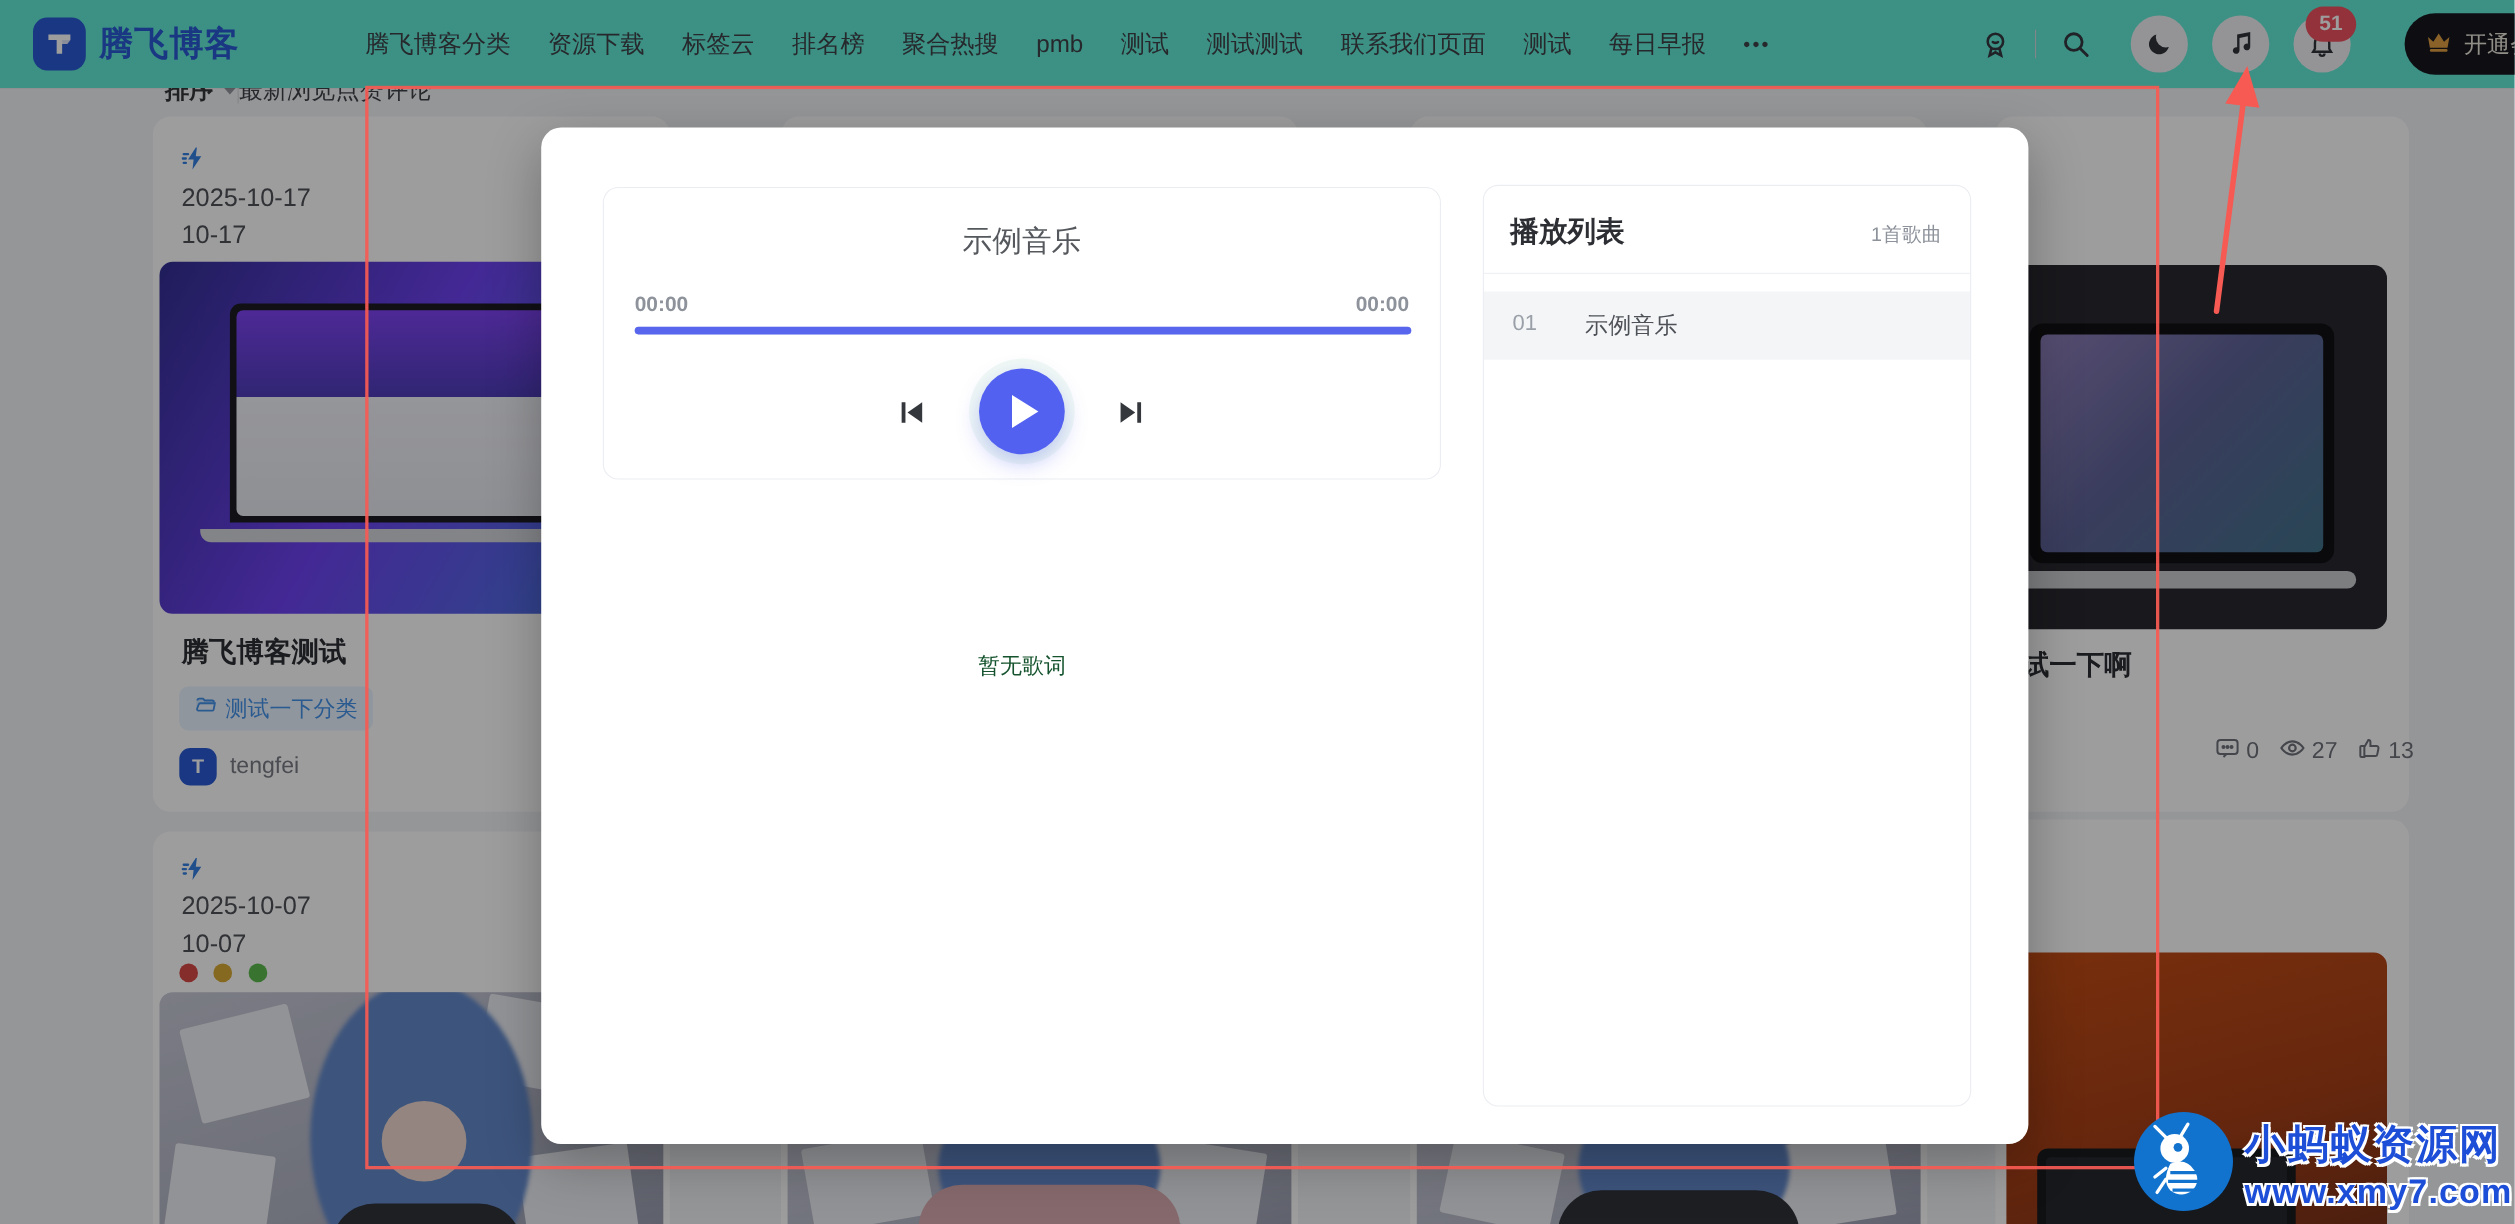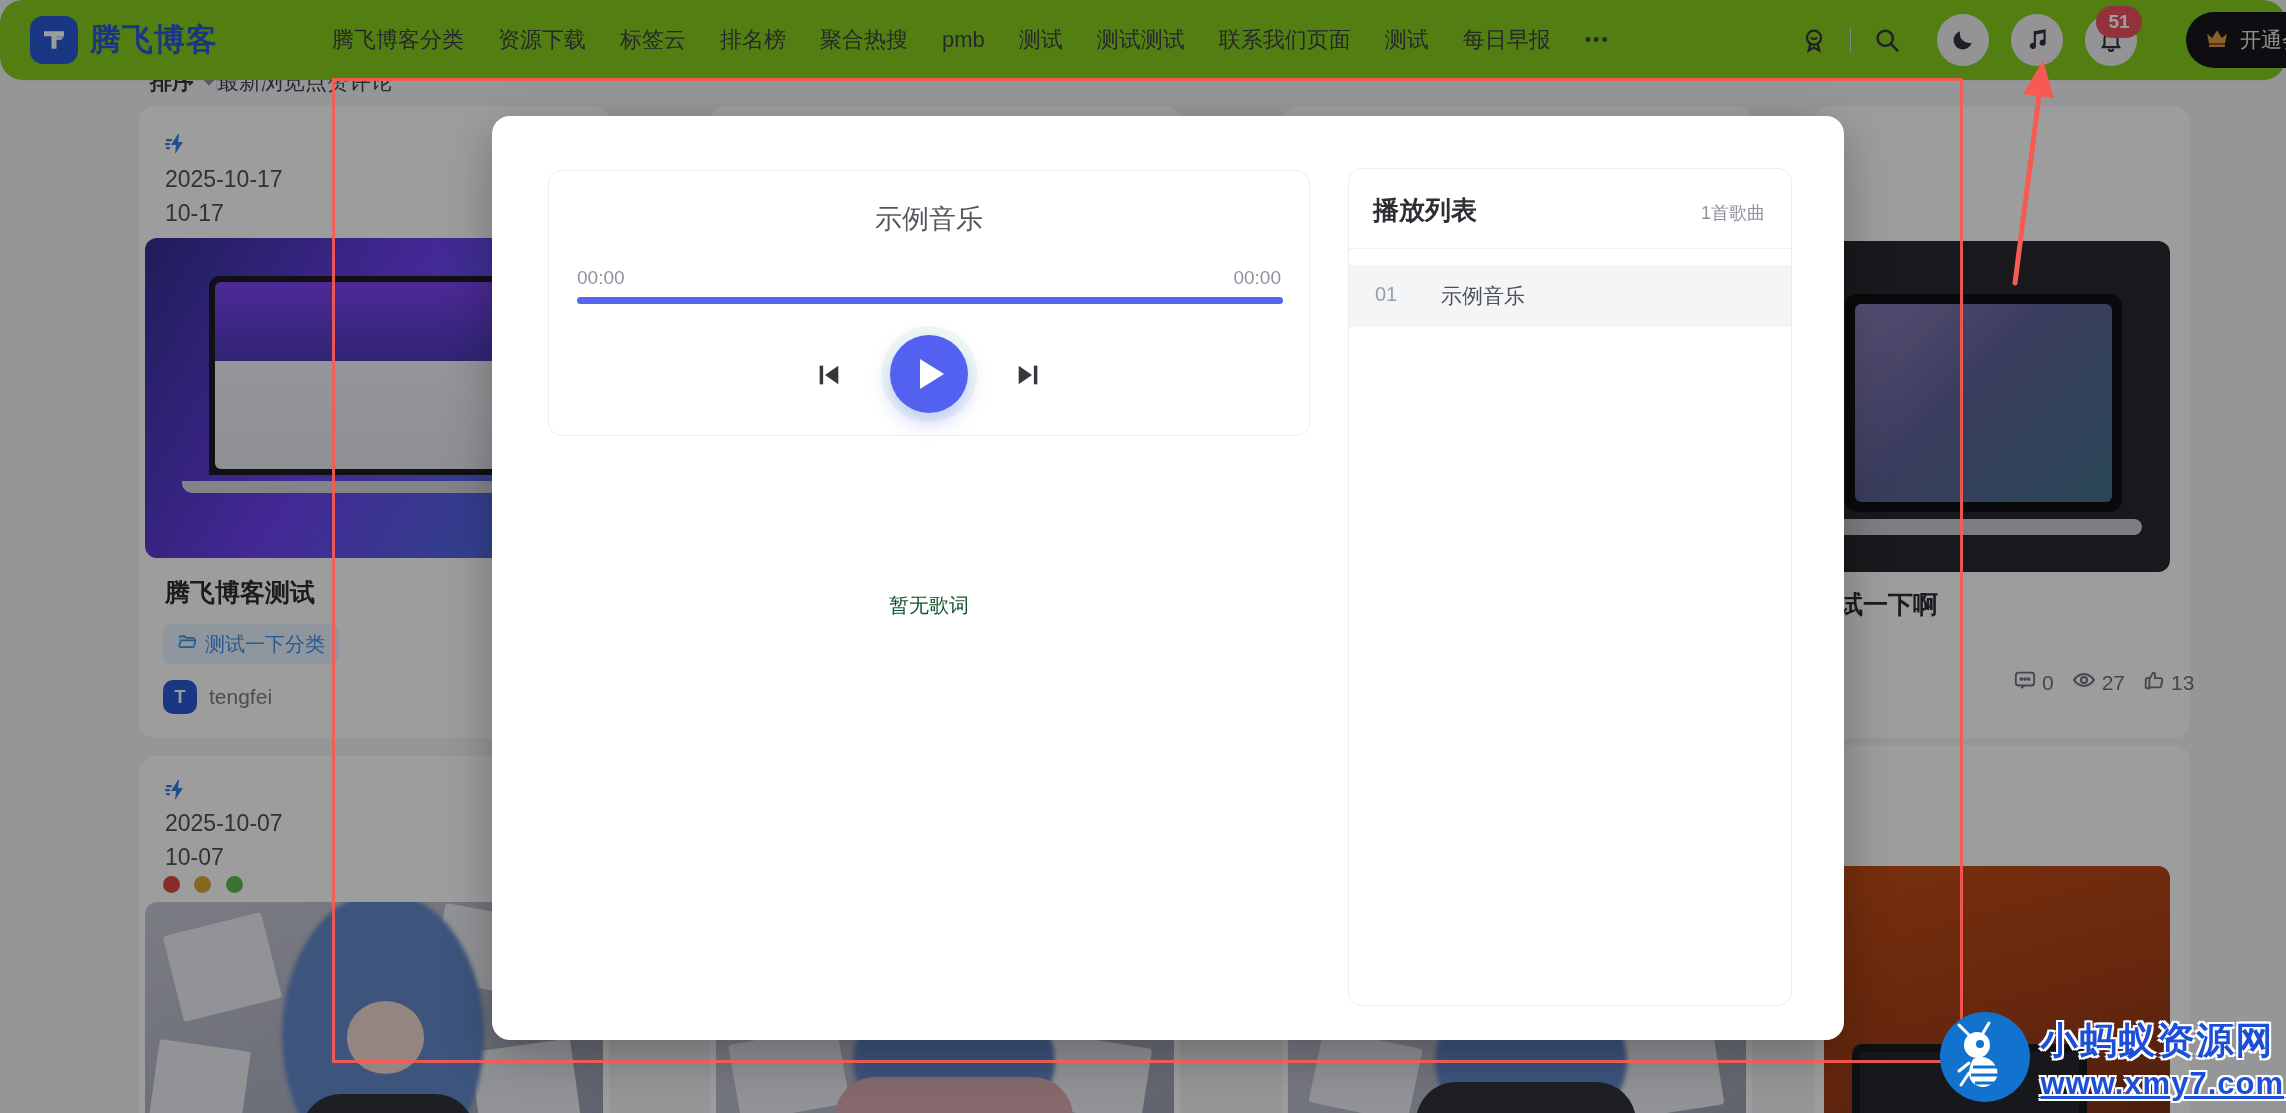--- a/index.html
+++ b/index.html
@@ -8,22 +8,22 @@
     font-family: "Liberation Sans", "DejaVu Sans", sans-serif;
     background:#f2f3f5; overflow:hidden; position:relative;
   }
   .abs { position:absolute; }
   #canvas { position:absolute; inset:0; width:2286px; height:1113px; overflow:hidden; }
 
   
   #page { position:absolute; inset:0; z-index:1; background:#f2f3f5; }
 
   
-  #navbar { position:absolute; left:0; top:0; width:2286px; height:80px; background:#84cc16; z-index:6;
-            box-shadow:0 1px 0 rgba(0,0,0,.04);border-radius:23px; }
+  #navbar { position:absolute; left:0; top:0; width:2286px; height:80px; background:#5eead4; z-index:6;
+            box-shadow:0 1px 0 rgba(0,0,0,.04); }
   .logo-wrap { position:absolute; left:30px; top:16px; display:flex; align-items:center; gap:12px; }
   .logo-badge { width:48px; height:48px; border-radius:13px; background:#2356d0; color:#fff;
                 display:flex; align-items:center; justify-content:center; }
   .logo-text { font-size:31px; font-weight:bold; color:#2356d0; letter-spacing:1px; }
   #nav-menu { position:absolute; left:332px; top:0; height:80px; display:flex; align-items:center; gap:34px; }
   .nav-item { font-size:22px; color:#3a3d42; white-space:nowrap; cursor:pointer; }
   .nav-more { font-size:18px; color:#3a3d42; letter-spacing:2px; }
   .nav-right { position:absolute; top:0; height:80px; display:flex; align-items:center; }
   .icon-plain { color:#303339; display:flex; align-items:center; justify-content:center; }
   .icon-circle { width:52px; height:52px; border-radius:50%; background:#f0f1f3; color:#2b2e33;
@@ -87,21 +87,21 @@
   
   #dim { position:absolute; inset:0; background:rgba(10,10,12,.40); z-index:20; }
 
   
   #modal { position:absolute; left:492px; top:116px; width:1352px; height:924px; background:#fff;
            border-radius:18px; z-index:30; box-shadow:0 16px 48px rgba(0,0,0,.28); }
   #player-card { position:absolute; left:56px; top:54px; width:762px; height:266px;
                  border:1px solid #ecedf2; border-radius:14px; background:#fff; }
   .player-title { position:absolute; left:0; top:30px; width:100%; text-align:center;
                   font-size:27px; color:#55585d; }
-  .time { position:absolute; top:96px; font-size:19px; color:#8d929b; }
+  .time { position:absolute; top:96px; font-size:19px; color:#8d929b;font-weight:bold; }
   .progress-track { position:absolute; left:28px; top:126px; width:706px; height:7px; border-radius:4px;
                     background:#e4e7ed; cursor:pointer; }
   .progress-fill { height:100%; border-radius:4px; background:#5866ee; }
   .controls { position:absolute; left:0; top:164px; width:100%; height:80px; }
   .ctl-btn { position:absolute; top:24px; width:32px; height:32px; color:#34373c; cursor:pointer; }
   .play-btn { position:absolute; left:341px; top:0; width:78px; height:78px; border-radius:50%;
               background:#5361f0; display:flex; align-items:center; justify-content:center; cursor:pointer;
               box-shadow:0 0 0 9px rgba(120,200,160,.10), 0 8px 20px rgba(83,97,240,.35); }
   .play-tri { width:0; height:0; border-left:24px solid #fff; border-top:15px solid transparent;
               border-bottom:15px solid transparent; margin-left:6px; }
@@ -119,21 +119,21 @@
   
   #red-rect { position:absolute; left:332px; top:78px; width:1631px; height:985px;
               border:3px solid rgba(247,90,82,.92); z-index:60; pointer-events:none; }
   #red-arrow { position:absolute; left:0; top:0; z-index:60; pointer-events:none; }
 
   
   #watermark { position:absolute; right:2px; bottom:6px; z-index:70; display:flex; align-items:center; gap:10px; }
   .wm-text { text-align:left; color:#1d4ed8; font-weight:bold;
              text-shadow:-2px -2px 0 #fff, 2px -2px 0 #fff, -2px 2px 0 #fff, 2px 2px 0 #fff, 0 2px 0 #fff, 0 -2px 0 #fff; }
   .wm-line1 { font-size:37px; letter-spacing:2px; }
-  .wm-line2 { font-size:31px; letter-spacing:1px;text-decoration:underline; }
+  .wm-line2 { font-size:31px; letter-spacing:1px; }
 </style>
 </head>
 <body>
 
 <div id="canvas">
 
   <div id="page">
 
     <div id="filterbar">
       <span class="filter-sort">

